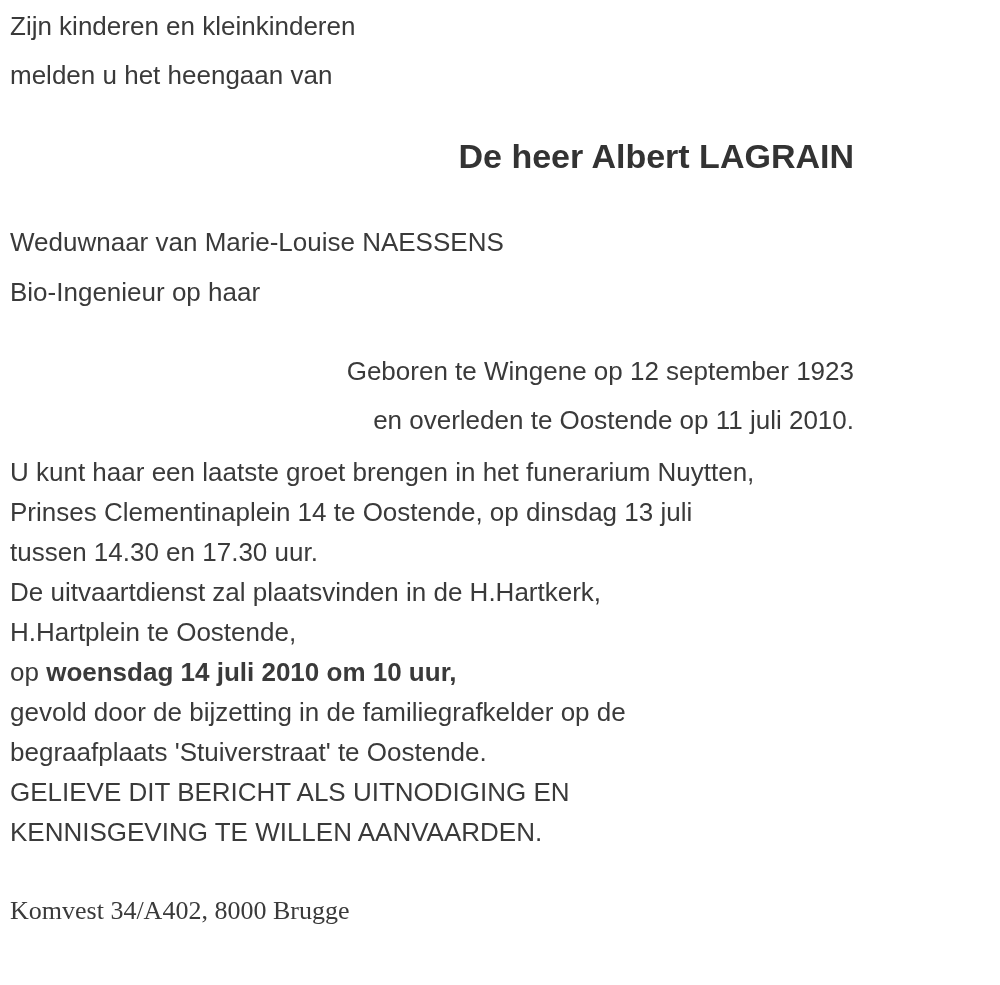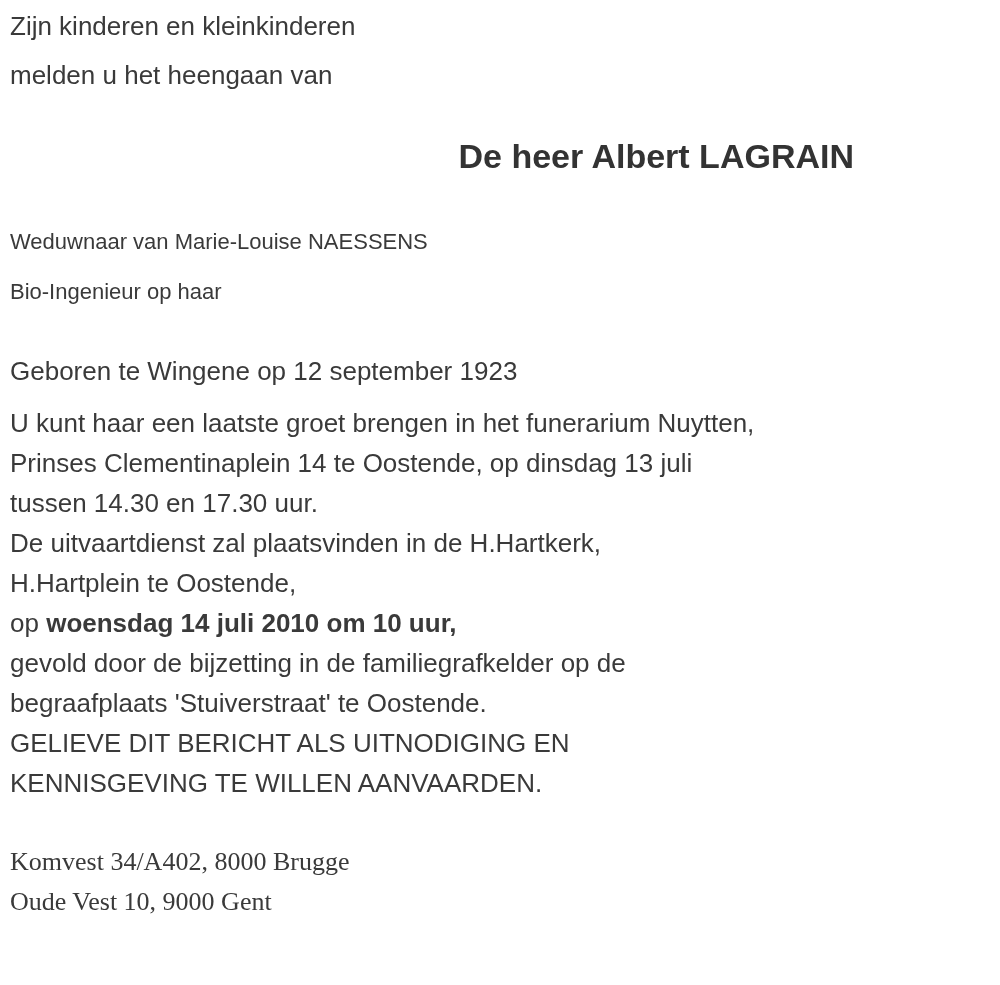--- a/index.html
+++ b/index.html
@@ -25,28 +25,29 @@
   }
   .deceased-title {
     font-size: 34px;
     font-weight: 700;
     line-height: 41px;
     margin: 36px 0 0 0;
     color: #333333;
     text-align: right;
   }
   .relation {
-    font-size: 22px;
+    font-size: 26px;
     line-height: 50px;
     margin: 40px 0 0 0;
   }
   .life-dates {
     font-size: 26px;
     line-height: 49px;
     margin: 30px 0 0 0;
+    text-align: right;
   }
   .ceremony {
     font-size: 26px;
     line-height: 40px;
     margin: 7px 0 0 0;
   }
   .ceremony .bold {
     font-weight: 700;
   }
   .addresses {
@@ -68,33 +69,33 @@
 
   <h1 class="deceased-title">De heer Albert LAGRAIN</h1>
 
   <p class="relation">
     <span>Weduwnaar van Marie-Louise NAESSENS</span><br>
     <span>Bio-Ingenieur op haar</span>
   </p>
 
   <p class="life-dates">
     <span>Geboren te Wingene op 12 september 1923</span><br>
+    <span>en overleden te Oostende op 11 juli 2010.</span>
   </p>
 
   <p class="ceremony">
     <span>U kunt haar een laatste groet brengen in het funerarium Nuytten,</span><br>
     <span>Prinses Clementinaplein 14 te Oostende, op dinsdag 13 juli</span><br>
     <span>tussen 14.30 en 17.30 uur.</span><br>
     <span>De uitvaartdienst zal plaatsvinden in de H.Hartkerk,</span><br>
     <span>H.Hartplein te Oostende,</span><br>
     <span>op </span><span class="bold">woensdag 14 juli 2010 om 10 uur,</span><br>
     <span>gevold door de bijzetting in de familiegrafkelder op de</span><br>
     <span>begraafplaats 'Stuiverstraat' te Oostende.</span><br>
     <span>GELIEVE DIT BERICHT ALS UITNODIGING EN</span><br>
     <span>KENNISGEVING TE WILLEN AANVAARDEN.</span>
   </p>
 
   <p class="addresses">
     <span>Komvest 34/A402, 8000 Brugge</span><br>
-    <span>Oude Vest 10, 9000 Gent</span>
   </p>
 
 </div>
 
 </body></html>

